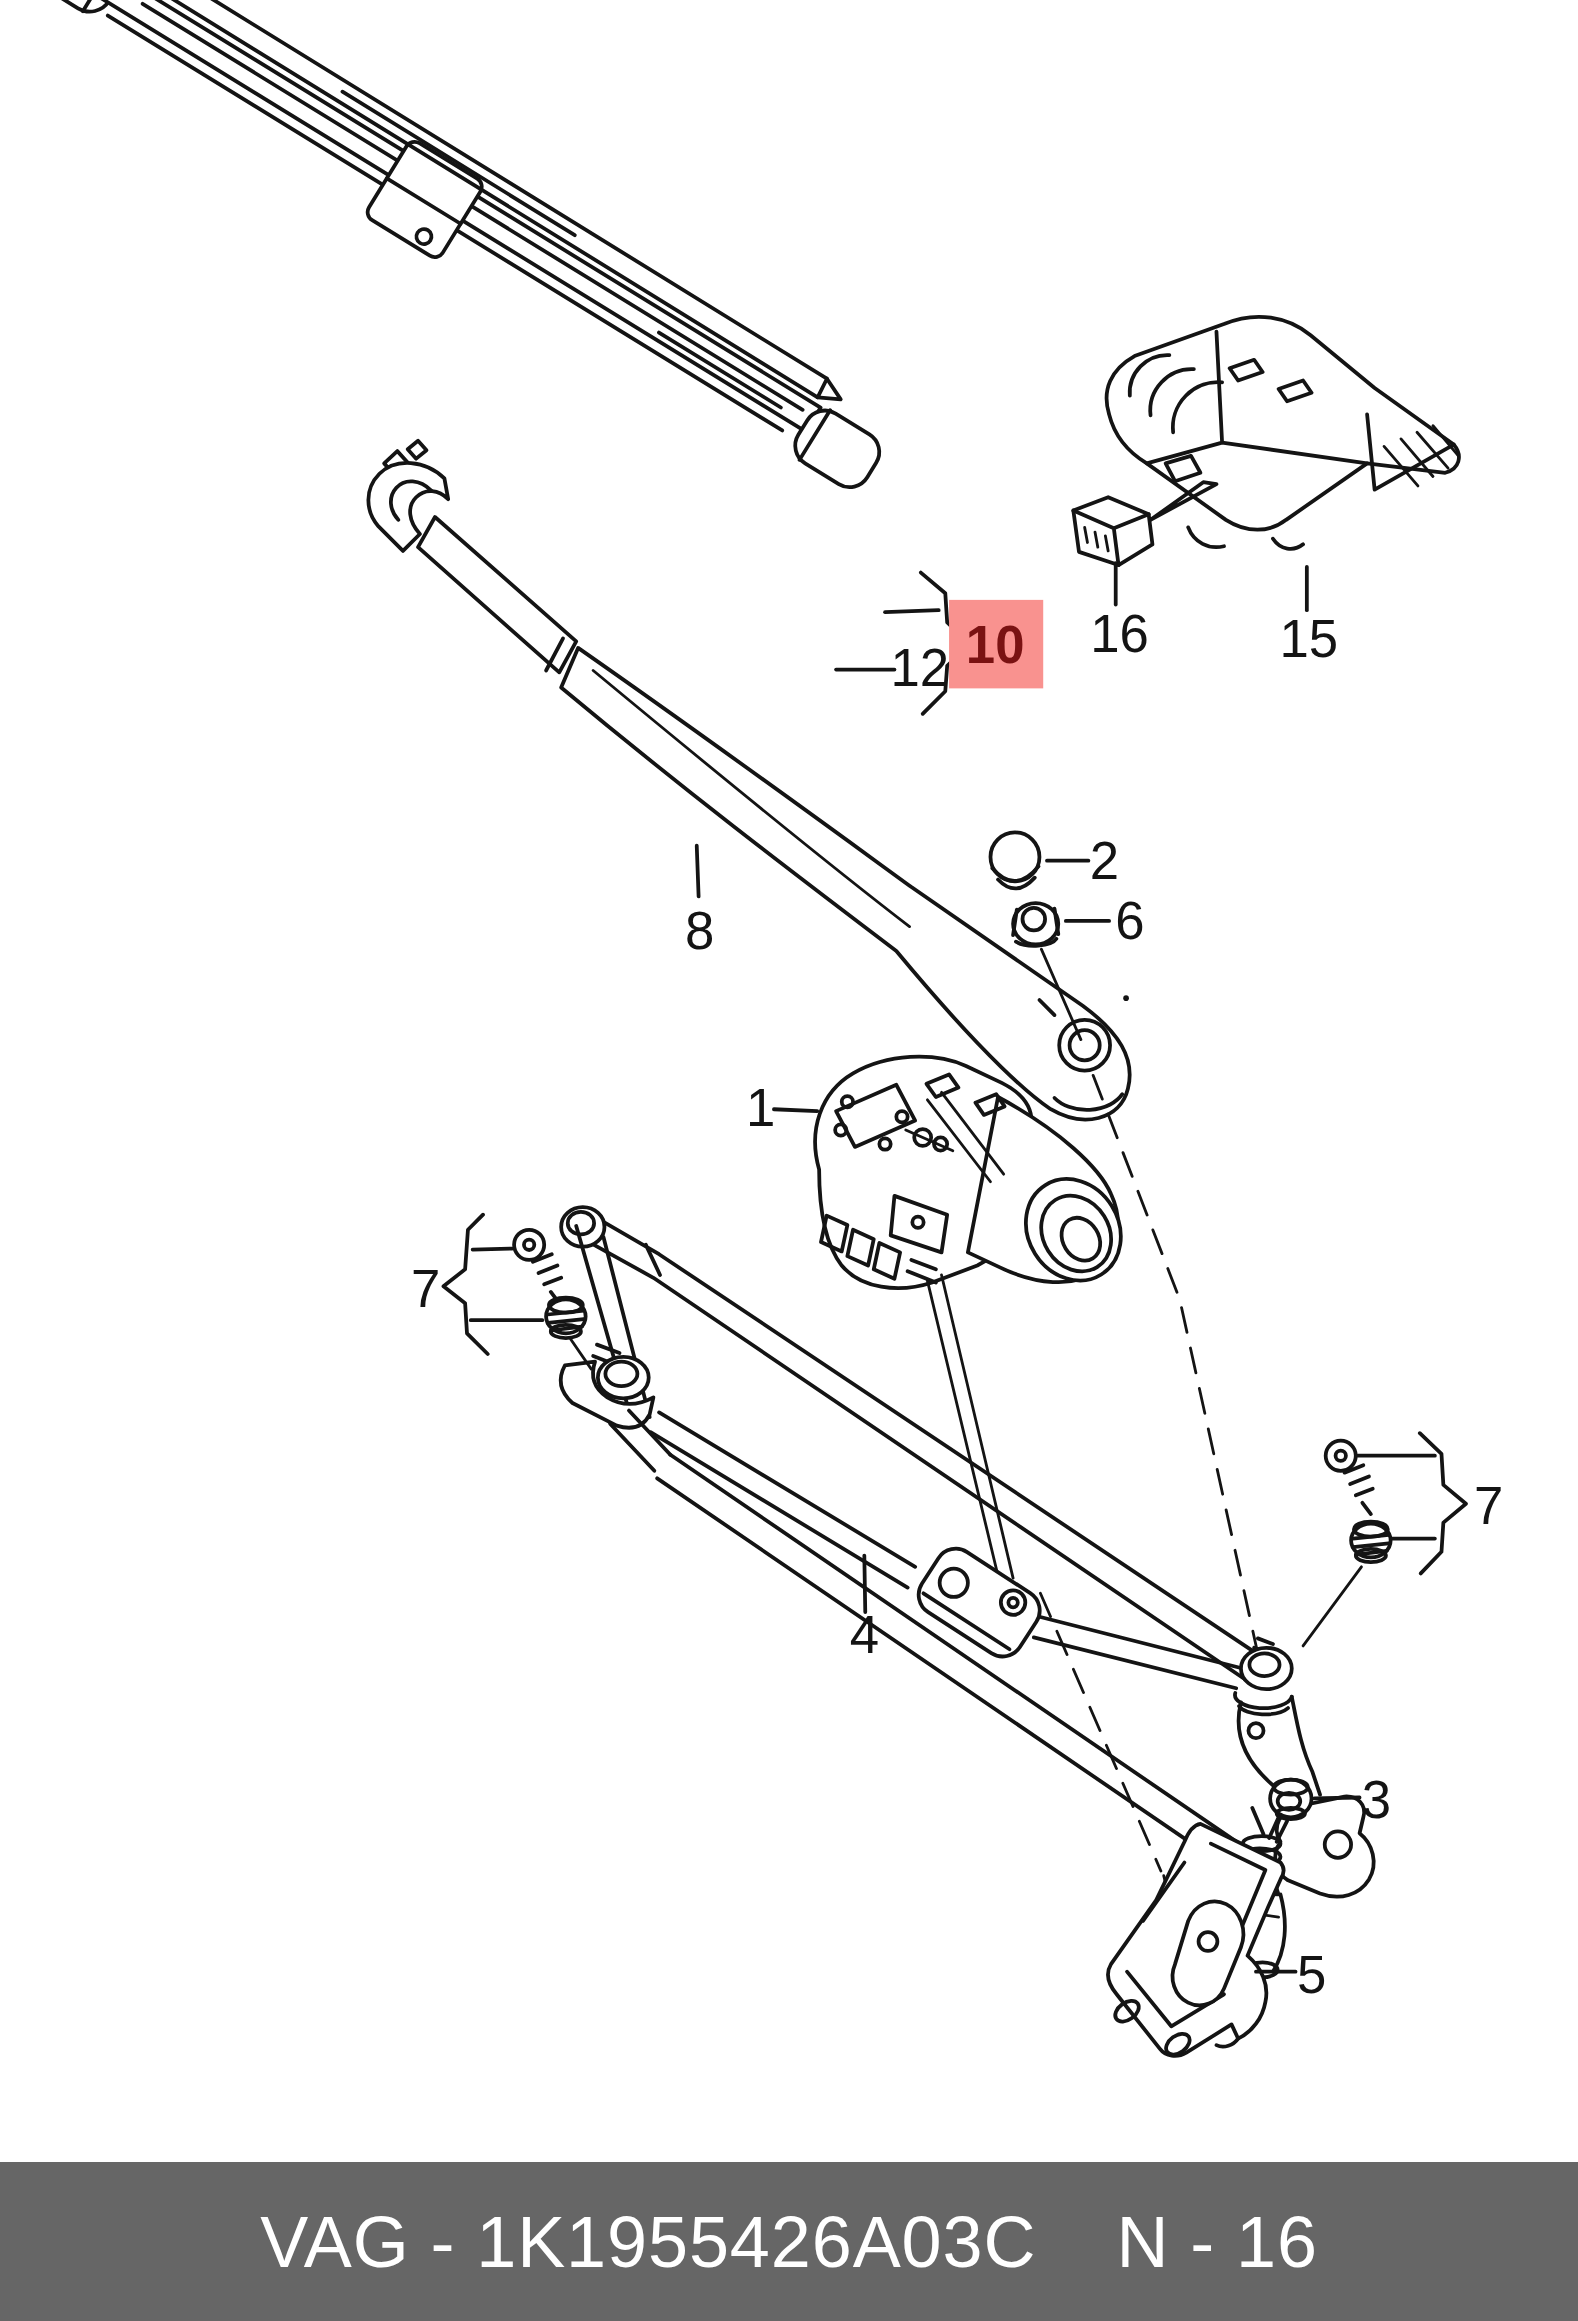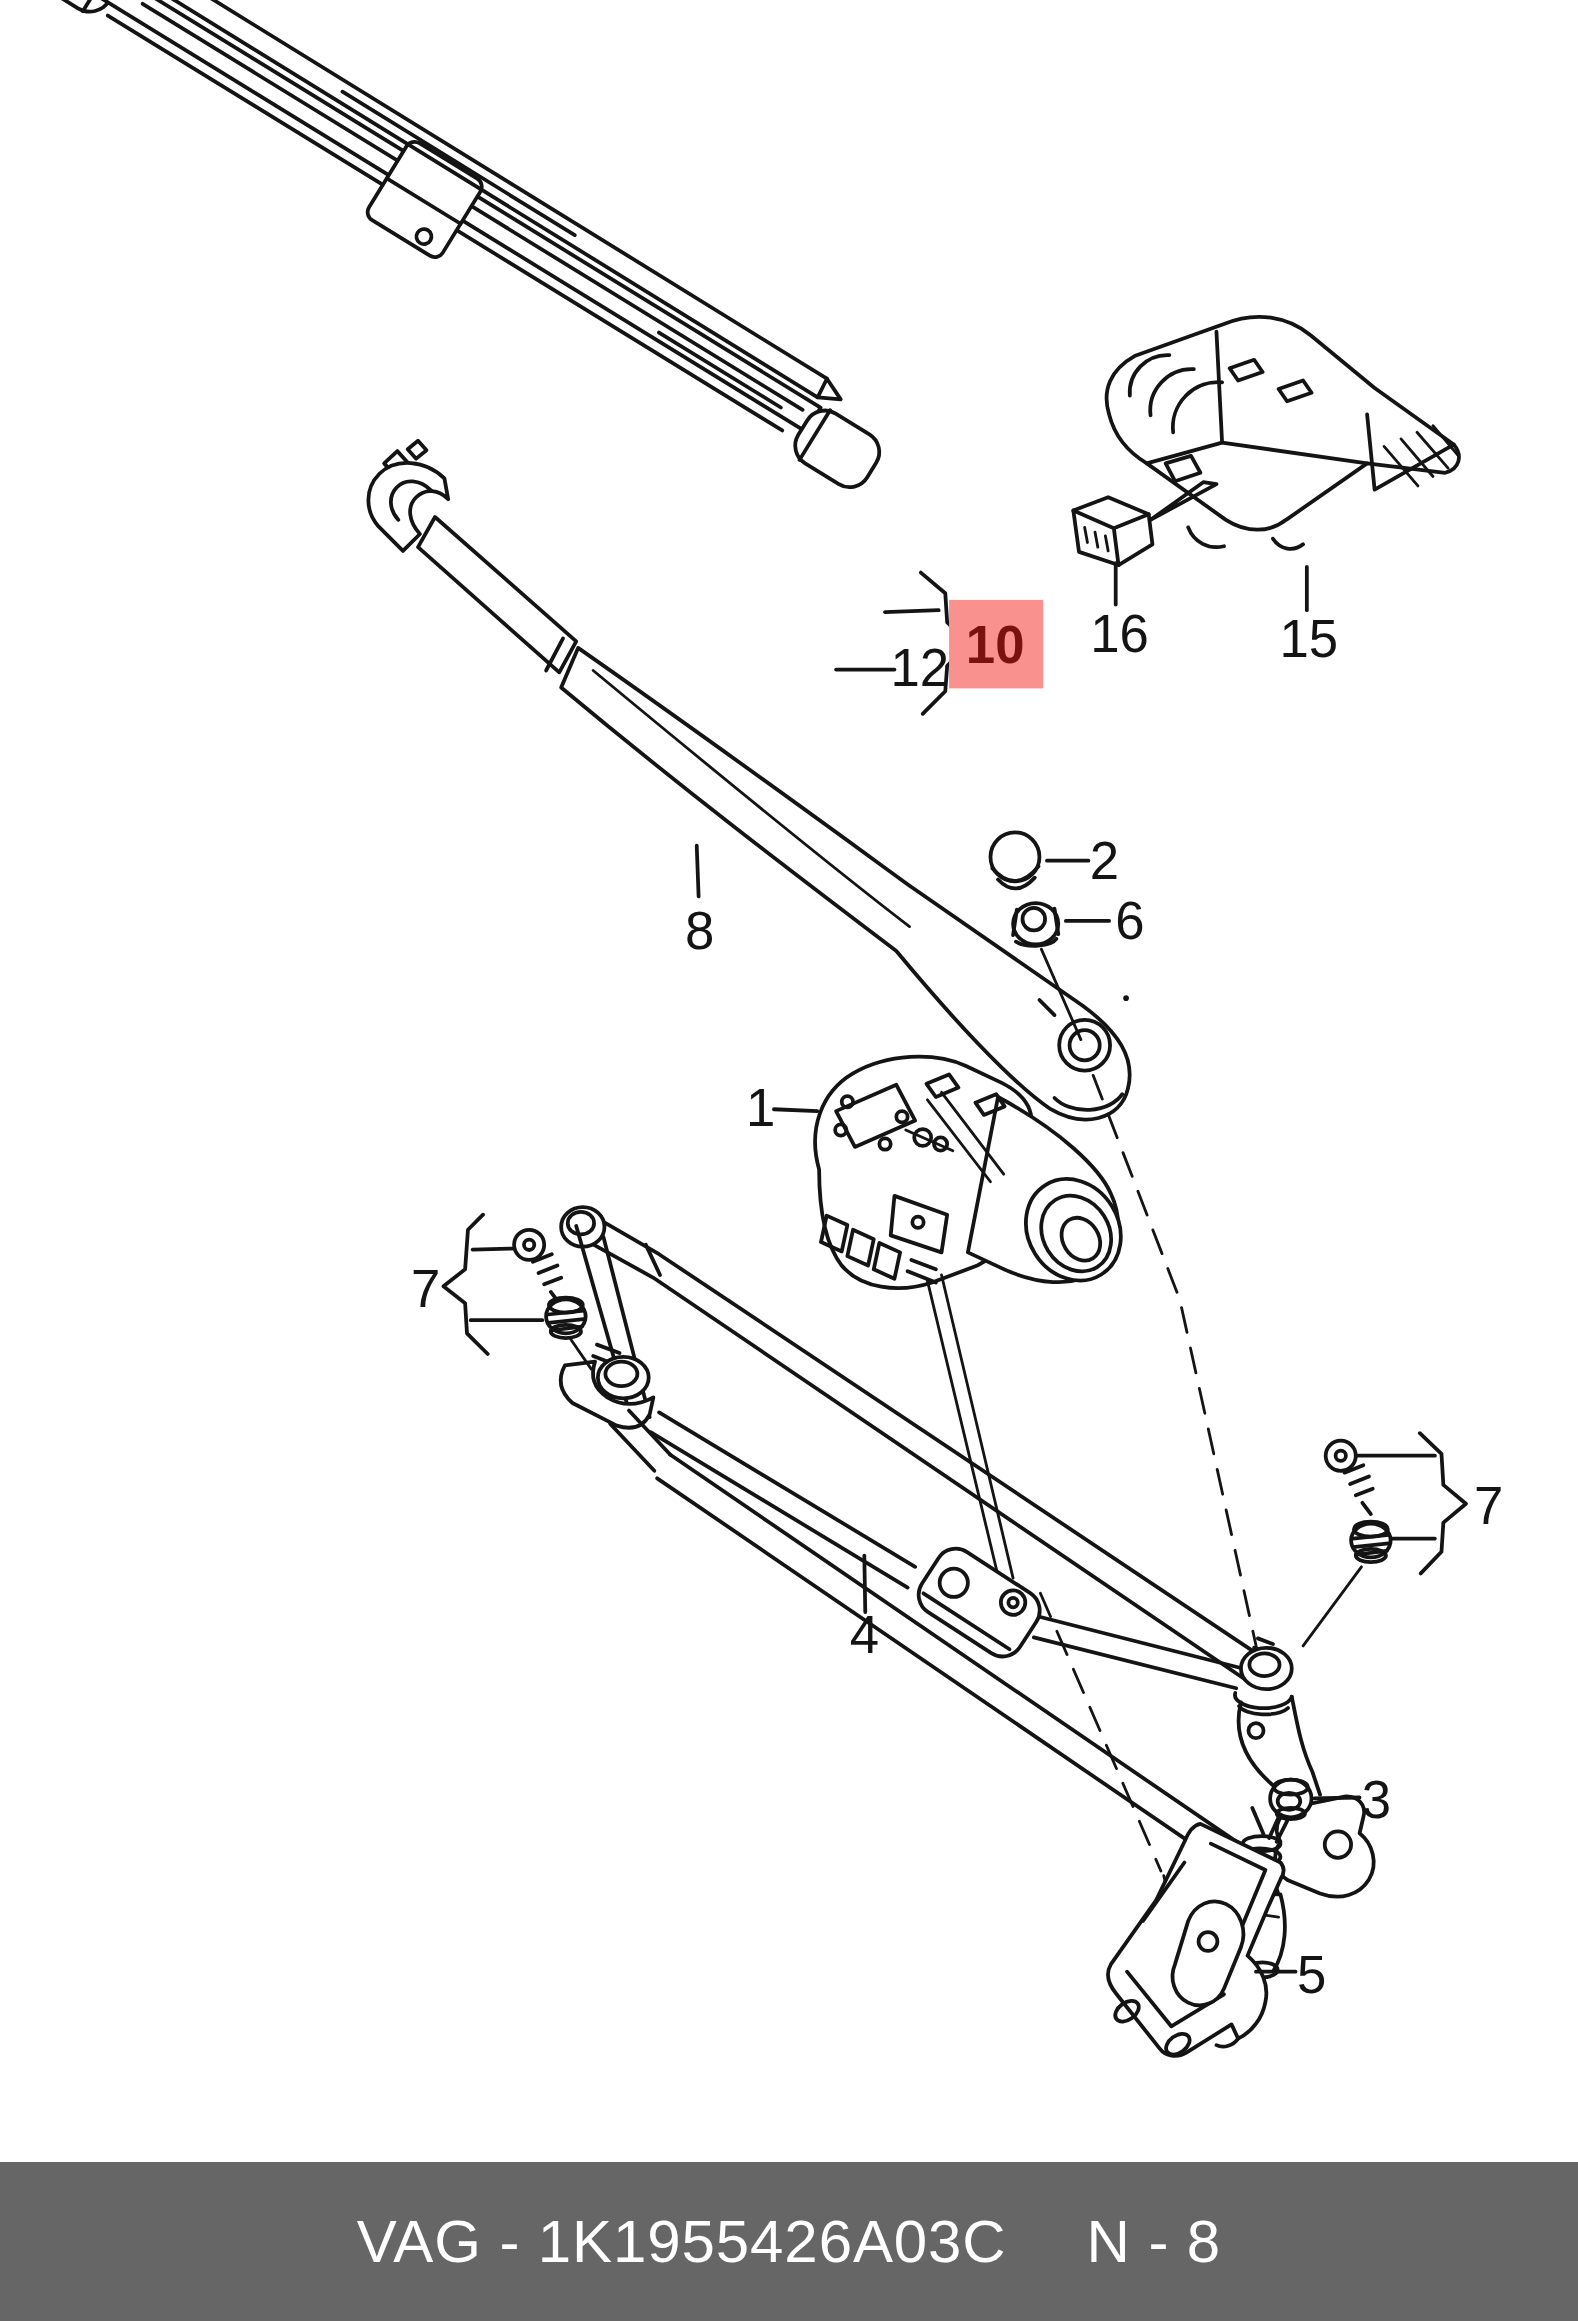--- a/index.html
+++ b/index.html
@@ -7,21 +7,21 @@
          font-family:"Liberation Sans", sans-serif;}
   svg{position:absolute;left:0;top:0;}
   .ln{fill:none;stroke:#141414;stroke-width:4;stroke-linecap:round;stroke-linejoin:round;}
   .th{stroke-width:3;}
   .fw{fill:#ffffff;}
   .dash{stroke-dasharray:27 17;}
   .callout{font-size:56px;fill:#141414;}
   .callout-red{font-size:56px;font-weight:bold;}
   #footer-bar{position:absolute;left:0;bottom:0;width:1578px;height:159px;
       display:flex;align-items:center;justify-content:center;gap:80px;}
-  #footer-bar span{font-size:60px;letter-spacing:0.9px;}
+  #footer-bar span{font-size:72px;letter-spacing:0.9px;}
 </style>
 </head>
 <body>
 
 <div id="stage">
 <svg width="1578" height="2162" viewBox="0 0 1676 2296">
 
   <g>
     <g class="ln" transform="rotate(31.6 125 152)">
       <rect x="-62" y="-12" width="100" height="64" rx="24" class="fw"></rect>
@@ -241,16 +241,16 @@
     <text class="callout" x="743" y="1008">8</text>
     <text class="callout-red" x="1057" y="704" fill="#7a1212">10</text>
     <text class="callout" x="977" y="729">12</text>
     <text class="callout" x="1390" y="698">15</text>
     <text class="callout" x="1189" y="692">16</text>
   </g>
 </svg>
 
   <div id="footer-bar" style="background:#666666;color:#ffffff;">
     <span>VAG - 1K1955426A03C</span>
-    <span>N - 8</span>
+    <span>N - 16</span>
   </div>
 </div>
 
 
 </body></html>

